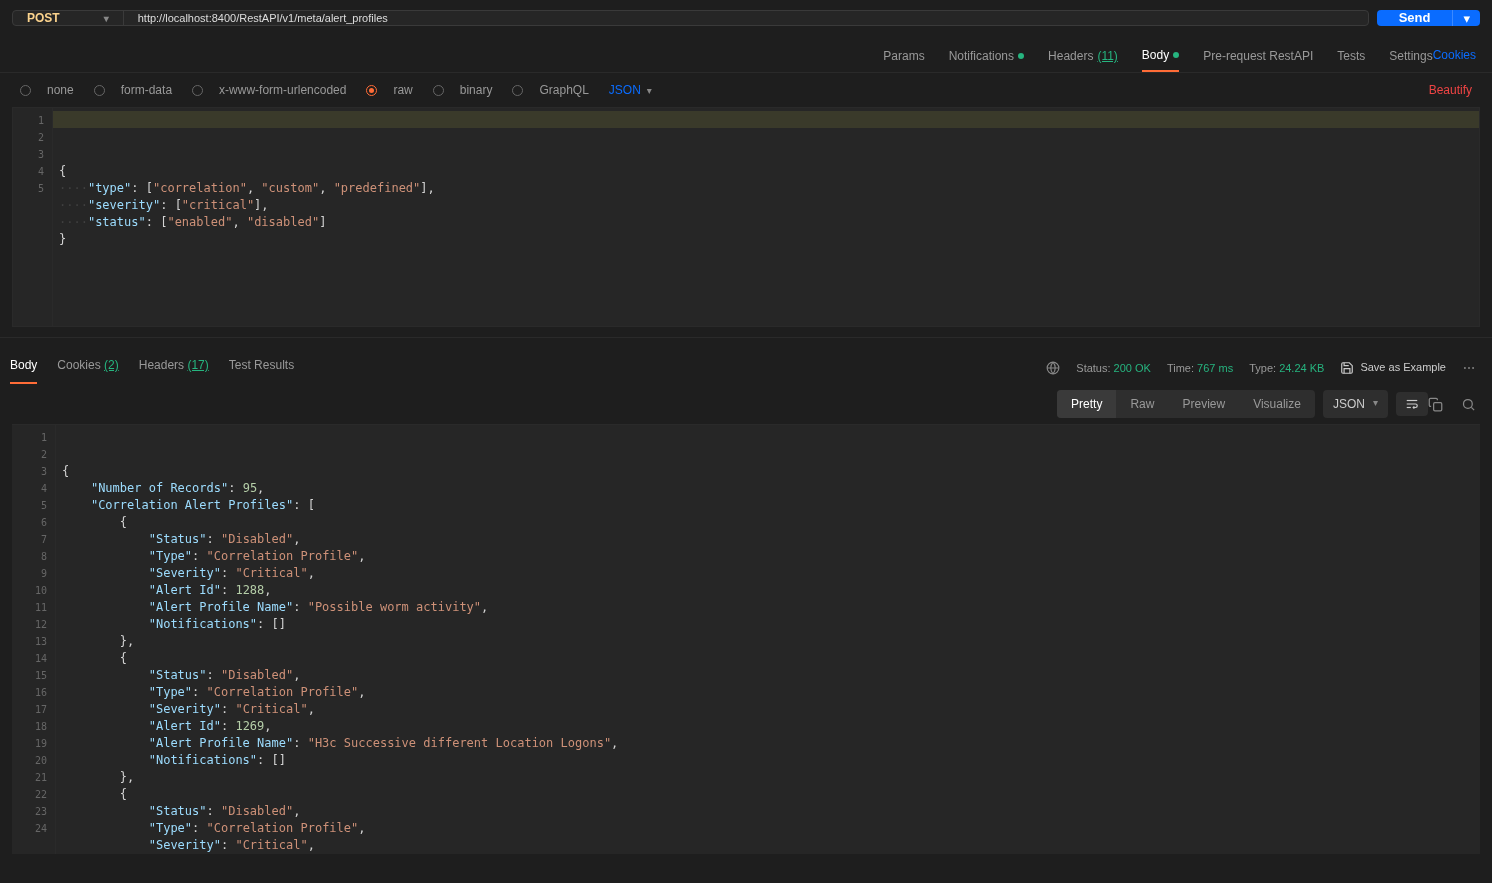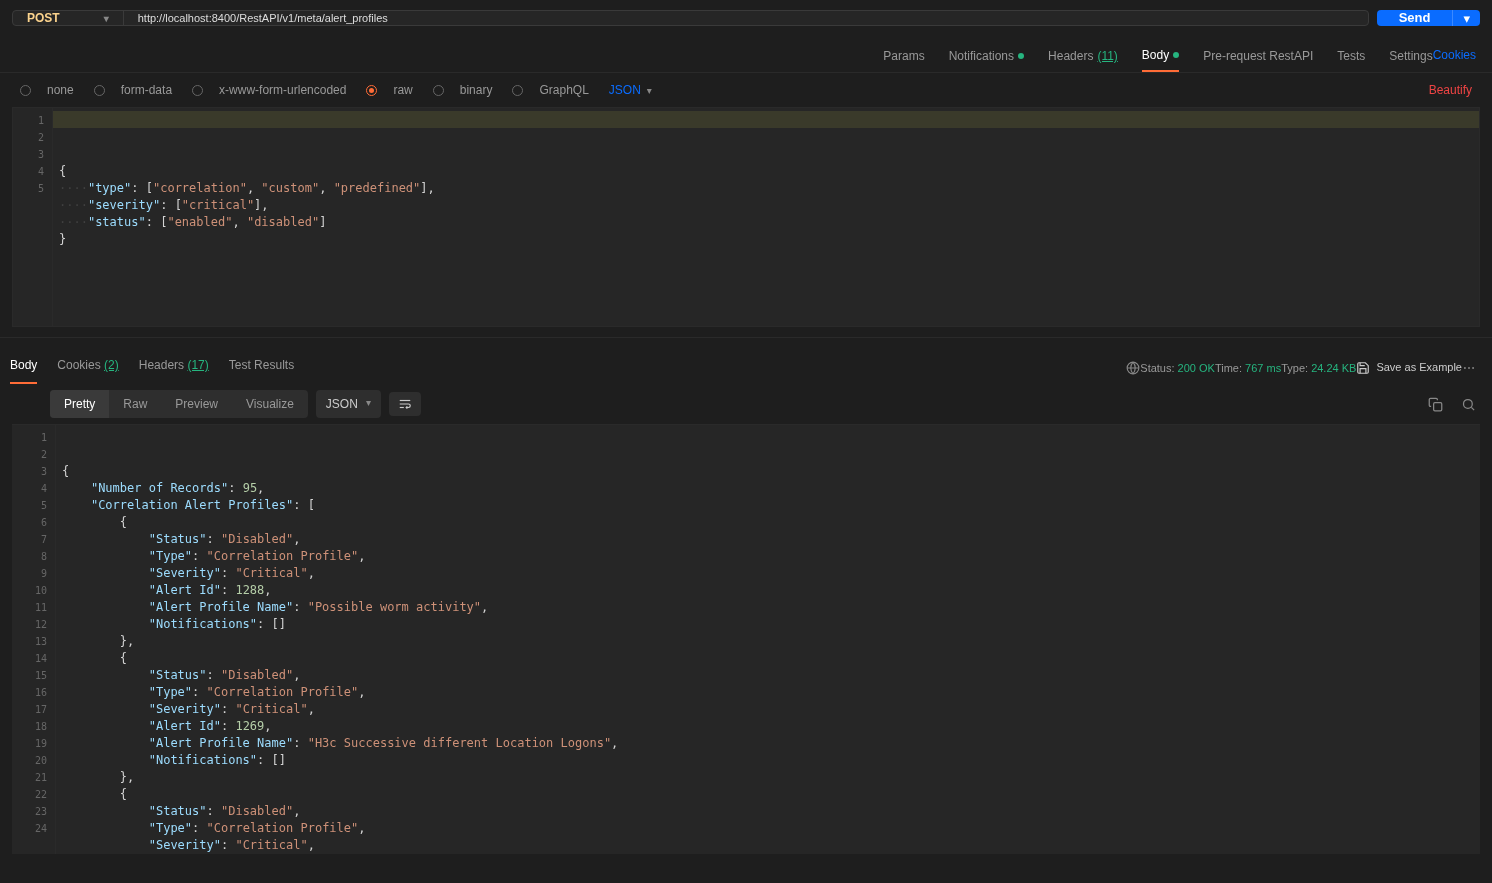--- a/index.html
+++ b/index.html
@@ -174,35 +174,35 @@
 .resp-tabs-left { display: flex; gap: 20px; }
 .resp-tab {
   padding: 6px 0 10px 0;
   color: #999;
   font-size: 12px;
   cursor: pointer;
 }
 .resp-tab.active { color: #fff; border-bottom: 2px solid #ff6c37; }
 .resp-meta {
   display: flex;
+  gap: 16px;
   align-items: center;
   color: #999;
   font-size: 11px;
 }
 .resp-meta .ok, .resp-meta .val { color: #26b47f; }
 .globe-icon, .save-icon, .dots-icon { color: #888; cursor: pointer; }
 .save-example { display: flex; gap: 6px; color: #ccc; cursor: pointer; }
 
 
 .resp-toolbar {
   display: flex;
-  justify-content: space-between;
+  justify-content: flex-end;
   padding: 6px 16px 6px 10px;
   align-items: center;
-  margin-left: 40px;
 }
 .view-modes {
   display: flex;
   background: #2e2e2e;
   border-radius: 4px;
   overflow: hidden;
 }
 .view-mode {
   padding: 7px 14px;
   color: #999;

